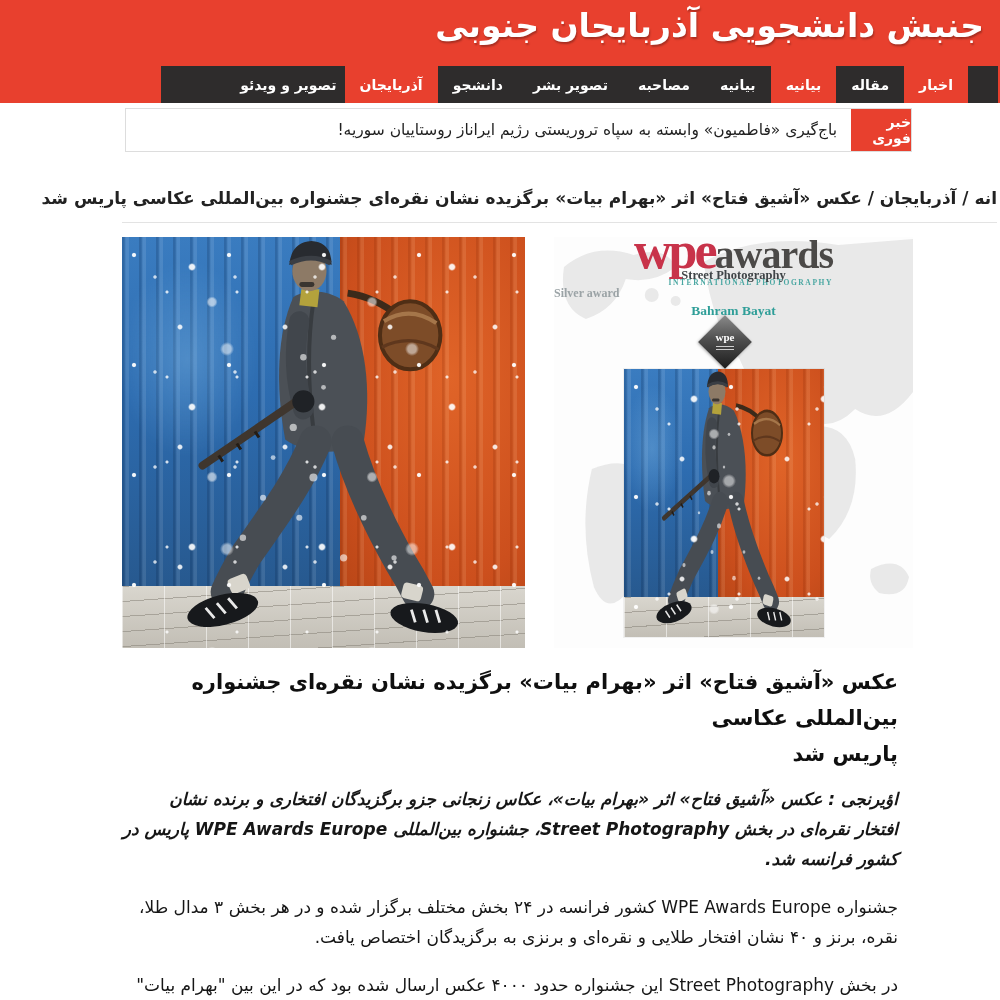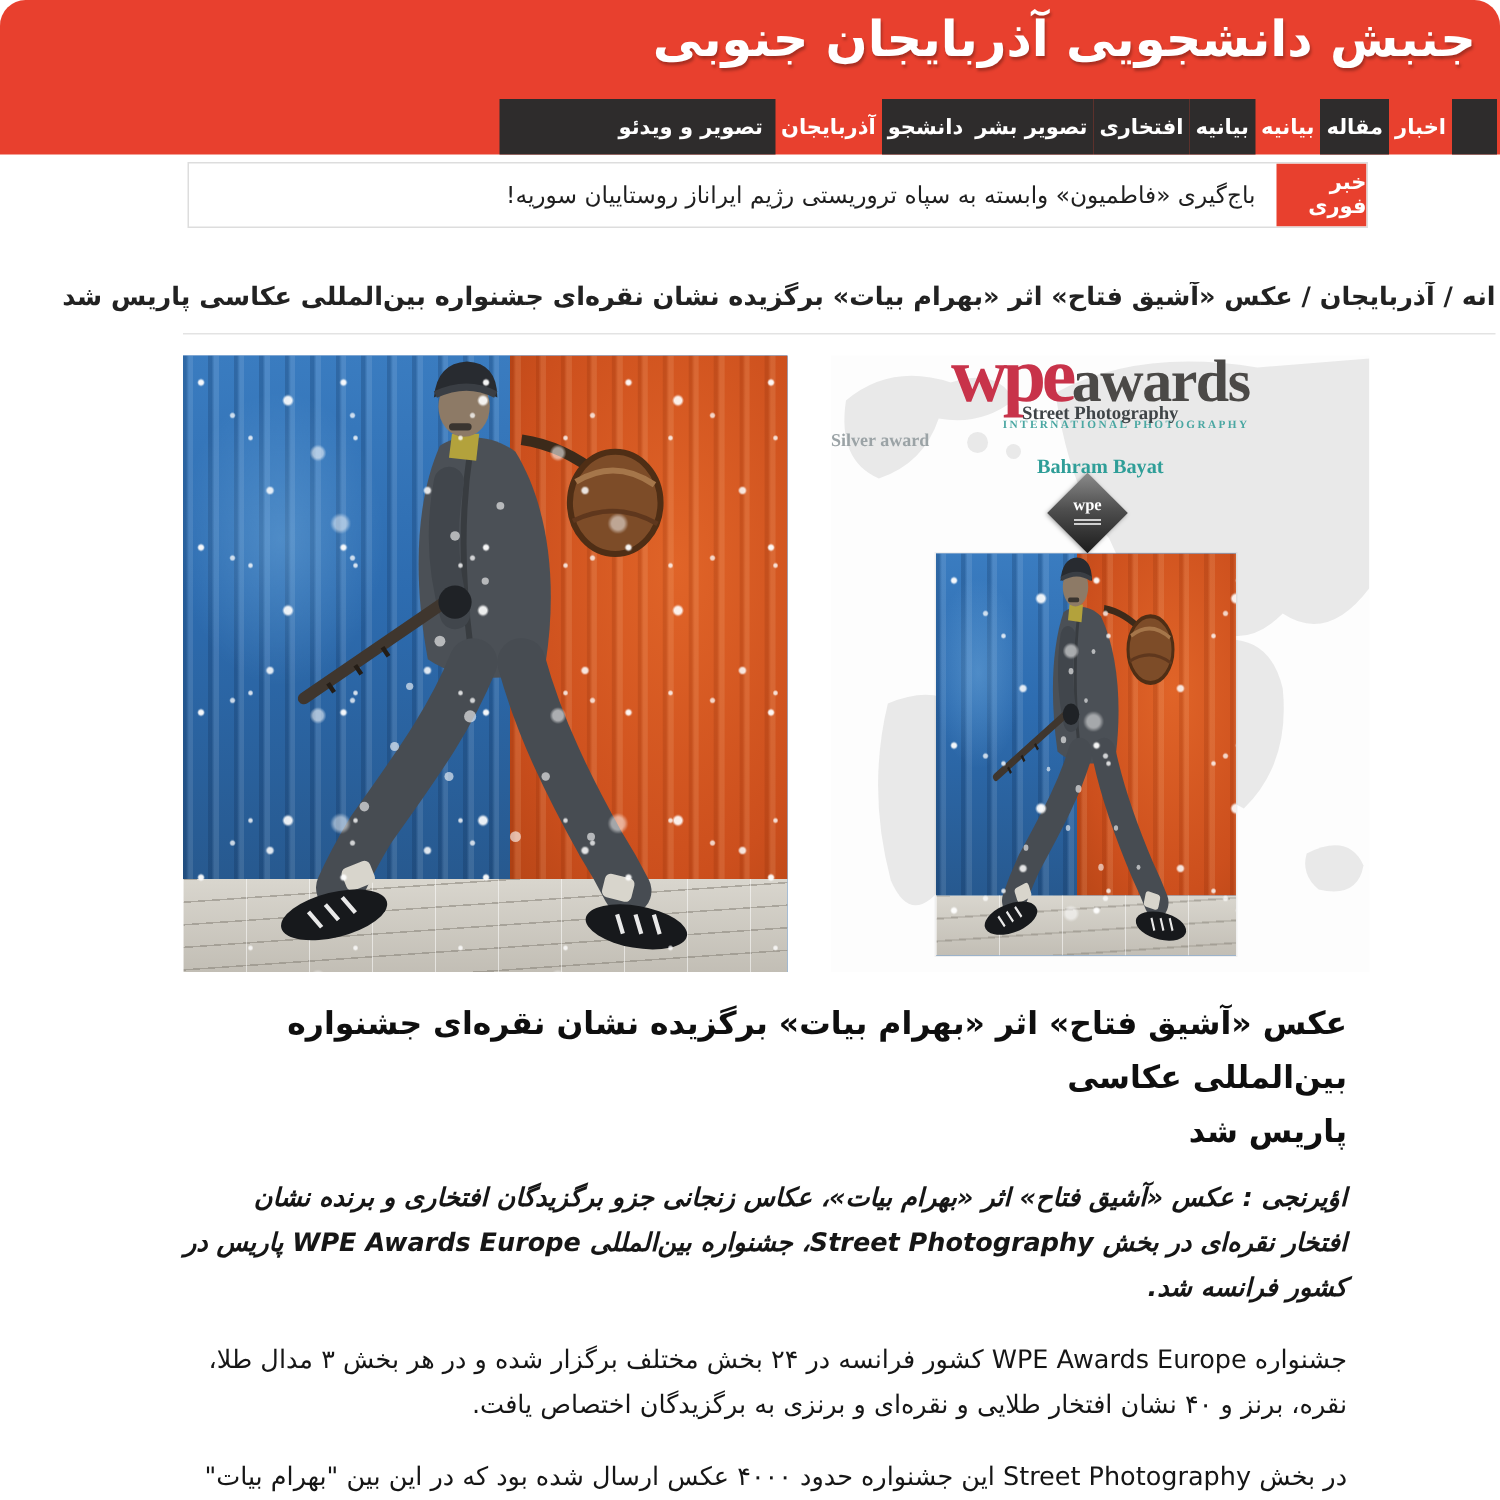--- a/index.html
+++ b/index.html
@@ -1,25 +1,25 @@
 <!DOCTYPE html>
 <html lang="fa" dir="rtl"><head>
 <meta charset="utf-8">
 <style>
   html,body{margin:0;padding:0;background:#fff;}
   .page{position:relative;width:1000px;height:1000px;overflow:hidden;background:#fff;
-        font-family:"DejaVu Sans",sans-serif;direction:rtl;border-radius:17px;}
+        font-family:"DejaVu Sans",sans-serif;direction:rtl;}
 
   
   .masthead{position:absolute;left:0;top:0;width:1000px;height:103px;background:#e8402e;}
   .site-title{position:absolute;top:6px;right:16px;margin:0;color:#fff;font-size:33px;
               font-weight:bold;letter-spacing:0;text-shadow:1px 2px 2px rgba(0,0,0,.28);}
   .nav{position:absolute;right:2px;bottom:0;height:37px;display:flex;}
   .nav-item{height:37px;display:flex;align-items:center;justify-content:center;
-            padding:0 4px;color:#fff;font-size:14px;font-weight:bold;white-space:nowrap;cursor:pointer;}
+            padding:0 15px;color:#fff;font-size:14px;font-weight:bold;white-space:nowrap;cursor:pointer;}
   .nav-item.dark{background:#2e2c2c;}
   .nav-item.box{width:30px;padding:0;}
   .nav-item.wide{width:168px;justify-content:flex-start;padding:0 8px;}
 
   
   .ticker{position:absolute;left:125px;top:108px;width:787px;height:44px;background:#fff;
           border:1px solid #ddd;box-sizing:border-box;display:flex;align-items:stretch;overflow:hidden;}
   .ticker-badge{flex:0 0 60px;background:#e8402e;color:#fff;font-size:14px;font-weight:bold;
                 display:flex;align-items:center;justify-content:center;}
   .ticker-text{display:flex;align-items:center;padding:0 14px;font-size:15.5px;color:#1f1f1f;
@@ -157,21 +157,21 @@
 <div class="page">
 
   <header class="masthead">
     <h1 class="site-title">جنبش دانشجویی آذربایجان جنوبی</h1>
     <nav class="nav">
       <div class="nav-item dark box"></div>
       <div class="nav-item">اخبار</div>
       <div class="nav-item dark">مقاله</div>
       <div class="nav-item">بیانیه</div>
       <div class="nav-item dark">بیانیه</div>
-      <div class="nav-item dark">افتخاری</div>
+      <div class="nav-item dark">مصاحبه</div>
       <div class="nav-item dark">تصویر بشر</div>
       <div class="nav-item dark">دانشجو</div>
       <div class="nav-item">آذربایجان</div>
       <div class="nav-item dark wide">تصویر و ویدئو</div>
     </nav>
   </header>
 
   <div class="ticker">
     <div class="ticker-badge">خبر فوری</div>
     <div class="ticker-text">باج‌گیری «فاطمیون» وابسته به سپاه تروریستی رژیم ایراناز روستاییان سوریه!</div>

